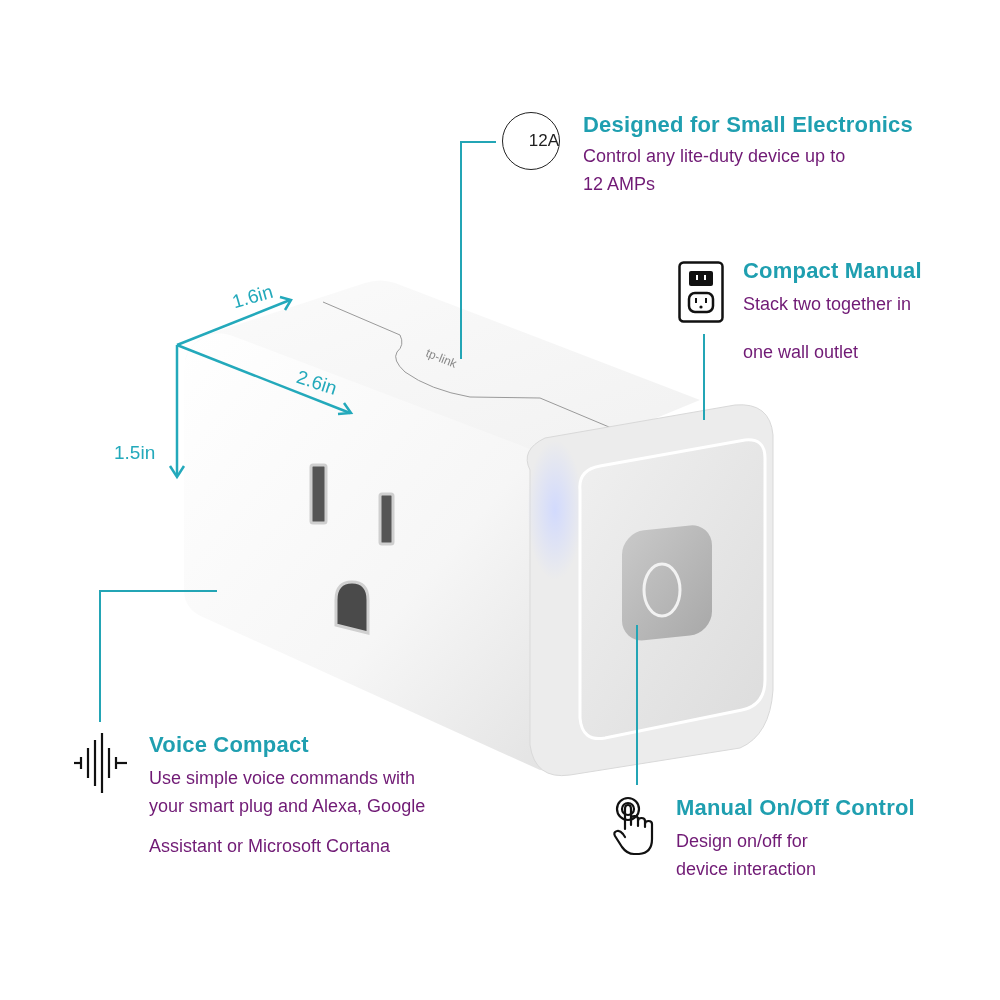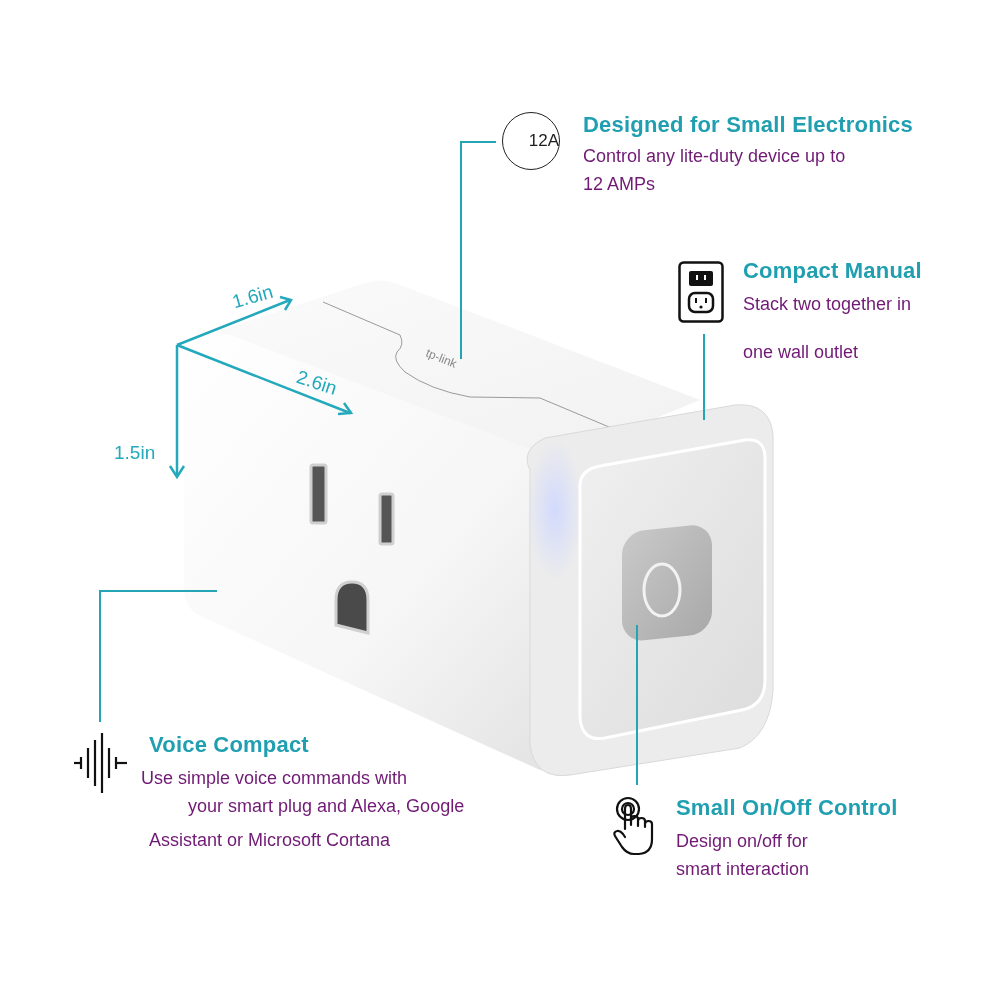--- a/index.html
+++ b/index.html
@@ -120,31 +120,31 @@
         <line x1="16" y1="16" x2="16" y2="46"></line>
         <line x1="23" y1="8" x2="23" y2="54"></line>
         <line x1="30" y1="1" x2="30" y2="61"></line>
         <line x1="37" y1="16" x2="37" y2="46"></line>
         <line x1="44" y1="25" x2="44" y2="37"></line>
         <line x1="45" y1="31" x2="55" y2="31"></line>
       </g>
     </svg>
   </div>
   <div class="abs title" style="left:77px;top:0;">Voice Compact</div>
-  <div class="abs desc" style="left:69px;top:32px;">Use simple voice commands with</div>
-  <div class="abs desc" style="left:77px;top:60px;margin-left:39px;">your smart plug and Alexa, Google</div>
-  <div class="abs desc" style="left:77px;top:94px;">Assistant or Microsoft Cortana</div>
+  <div class="abs desc" style="left:77px;top:32px;">Use simple voice commands with</div>
+  <div class="abs desc" style="left:77px;top:60px;">your smart plug and Alexa, Google</div>
+  <div class="abs desc" style="left:77px;top:100px;">Assistant or Microsoft Cortana</div>
 </div>
 
 <div class="abs" style="left:612px;top:795px;">
   <div class="abs" style="left:0;top:0;">
     <svg width="50" height="62" viewBox="0 0 50 62">
       <g fill="none" stroke="#111" stroke-width="2.2" stroke-linecap="round" stroke-linejoin="round">
         <circle cx="16" cy="14" r="11"></circle>
         <circle cx="16" cy="14" r="6"></circle>
         <path d="M13 34 L13 14 Q13 10 16 10 Q19 10 19 14 L19 30 L19 24 Q19 21 22.5 21 Q26 21 26 24 L26 31 L26 26 Q26 23 29.5 23 Q33 23 33 26 L33 32 L33 29 Q33 26 36.5 26 Q40 26 40 29 L40 44 Q40 58 27 59 L22 59 Q15 59 10 52 L3 41 Q1 37 5 36 Q8 35 11 39 L13 42"></path>
       </g>
     </svg>
   </div>
-  <div class="abs title" style="left:64px;top:0;">Small On/Off Control</div>
+  <div class="abs title" style="left:64px;top:0;">Manual On/Off Control</div>
   <div class="abs desc" style="left:64px;top:32px;">Design on/off for</div>
-  <div class="abs desc" style="left:64px;top:60px;">smart interaction</div>
+  <div class="abs desc" style="left:64px;top:60px;">device interaction</div>
 </div>
 
 </body></html>

